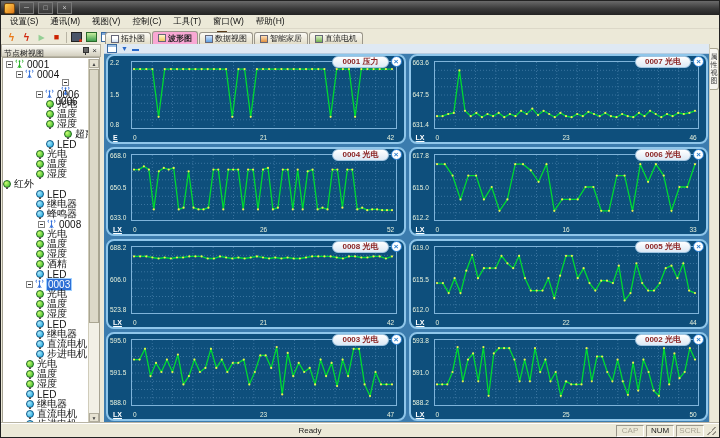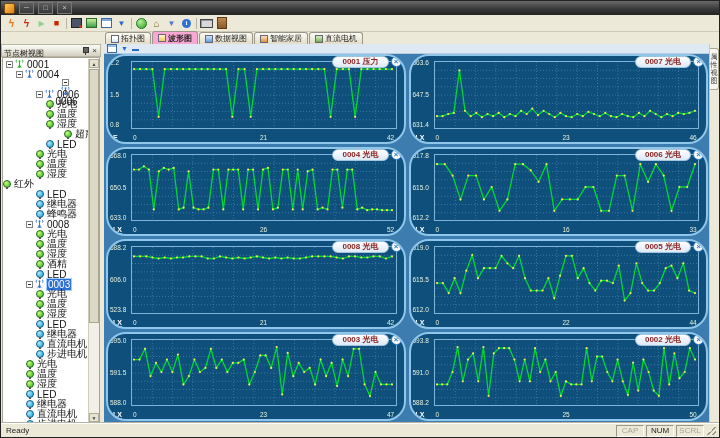--- a/index.html
+++ b/index.html
@@ -71,52 +71,61 @@
   .sarrow.up{top:0;} .sarrow.down{bottom:0;}
   .sthumb{position:absolute;left:0;top:10px;width:10px;height:70%;background:#dcd8c8;border:1px solid #aaa692;box-sizing:border-box;}
 
   
   .chartarea{position:absolute;left:103px;top:0;right:9px;bottom:0;background:#3c7cae;}
   .chart-toolbar{height:9px;background:#dfe9f3;display:flex;align-items:center;gap:4px;padding:0 3px;border-bottom:1px solid #b8cce0;}
   .chart-window-icon{width:8px;height:7px;background:#fff;border:1px solid #3a6aa0;box-shadow:inset 0 2px 0 #9fc0e4;}
   .chart-collapse-icon{color:#2868c8;font-size:7px;line-height:7px;}
   .chart-minimize-icon{width:7px;height:2px;background:#2868c8;margin-top:3px;}
   .panels{position:absolute;top:10px;left:2px;right:2px;bottom:2px;display:grid;grid-template-columns:1fr 1fr;grid-template-rows:repeat(4,1fr);gap:3px;}
-  .panel{position:relative;background:#0e4f7c;border:2px solid #8fc6ea;border-radius:20px;box-sizing:border-box;overflow:hidden;}
+  .panel{position:relative;background:#0e4f7c;border:2px solid #8fc6ea;border-radius:8px;box-sizing:border-box;overflow:hidden;}
   .plot{position:absolute;left:23px;top:5px;right:7px;bottom:13px;border:1px solid #7fb4da;box-sizing:border-box;}
   .plot svg{display:block;}
   .pill{position:absolute;top:0;right:15px;height:10px;line-height:10px;background:linear-gradient(#ffffff,#dcE9f5);border:1px solid #9fc4e0;border-radius:7px;padding:0 9px;font-size:8px;font-weight:bold;color:#8b2424;z-index:3;white-space:nowrap;}
   .closebtn{position:absolute;top:0;right:2px;width:11px;height:11px;border-radius:50%;background:#fff;border:1px solid #2b7fd0;color:#2b7fd0;font-size:8px;line-height:10px;text-align:center;font-weight:bold;z-index:3;box-sizing:border-box;}
   .ylab,.xlab{position:absolute;font-size:6.5px;color:#e8f2dc;z-index:2;}
   .unit{position:absolute;font-size:7px;font-weight:bold;color:#fff;text-decoration:underline;z-index:2;}
 
   
   .rightstrip{position:absolute;right:0;top:0;width:9px;bottom:0;background:#ece9d8;border-left:1px solid #cfcbb8;}
   .vtab{position:absolute;top:4px;left:0;width:9px;padding:4px 0;background:#f7f6f0;border:1px solid #aaa692;border-left:none;border-radius:0 3px 3px 0;font-size:7px;line-height:8px;color:#333;text-align:center;word-break:break-all;box-sizing:border-box;}
 
   
   .statusbar{position:absolute;left:0;right:0;bottom:0;height:14px;background:#ece9d8;border-top:1px solid #fff;box-shadow:0 -1px 0 #b8b4a4;display:flex;align-items:center;font-size:8px;padding:0 3px;box-sizing:border-box;}
-  .status-left{flex:1;color:#222;padding-left:2px;}
+  .status-left{flex:1;color:#222;padding-left:2px;text-align:center;}
   .ind{width:26px;height:10px;line-height:10px;text-align:center;border:1px solid;border-color:#9a968a #ffffff #ffffff #9a968a;margin-left:2px;color:#a8a494;}
   .ind.active{color:#222;}
   .grip{width:9px;height:9px;margin-left:3px;background:
     linear-gradient(135deg,transparent 50%,#9a968a 50%,#9a968a 60%,transparent 60%,transparent 75%,#9a968a 75%,#9a968a 85%,transparent 85%);}
 </style>
 </head>
 <body>
 
 <div class="window">
 
   <div class="titlebar">
     <div class="app-icon"></div>
     <div class="winbtn">─</div>
     <div class="winbtn">□</div>
     <div class="winbtn">×</div>
   </div>
 
+  <div class="menubar">
+      <span class="menu-item">设置(S)</span>
+      <span class="menu-item">通讯(M)</span>
+      <span class="menu-item">视图(V)</span>
+      <span class="menu-item">控制(C)</span>
+      <span class="menu-item">工具(T)</span>
+      <span class="menu-item">窗口(W)</span>
+      <span class="menu-item">帮助(H)</span>
+    </div>
   <div class="toolbar">
       <div class="tbtn">
         <span class="bolt-orange-icon">ϟ</span>
       </div>
       <div class="tbtn">
         <span class="bolt-red-icon">ϟ</span>
       </div>
       <div class="tbtn">
         <span class="play-icon">▶</span>
       </div>
@@ -283,21 +292,21 @@
               <span class="tree-label">LED</span>
             </div>
             <div class="tree-row" style="padding-left: 33px;">
               <span class="bulb blue"></span>
               <span class="tree-label">继电器</span>
             </div>
             <div class="tree-row" style="padding-left: 33px;">
               <span class="bulb blue"></span>
               <span class="tree-label">蜂鸣器</span>
             </div>
-            <div class="tree-row" style="padding-left: 23px;">
+            <div class="tree-row" style="padding-left: 35px;">
               <span class="expand-box"></span>
               <span style="margin-right: 2px; flex: 0 0 auto; height: 10px;"><svg width="9" height="10" viewBox="0 0 9 10">
                   <g fill="none" stroke="#2d6bd8" stroke-width="0.9">
                     <circle cx="4.5" cy="2.2" r="0.9" fill="#2d6bd8" stroke="none"></circle>
                     <path d="M4.5 3 V9"></path>
                     <path d="M2.8 9 L4.5 5.8 L6.2 9"></path>
                     <path d="M1.6 0.8 Q0.4 2.2 1.6 3.6"></path>
                     <path d="M7.4 0.8 Q8.6 2.2 7.4 3.6"></path>
                   </g>
                 </svg></span>

